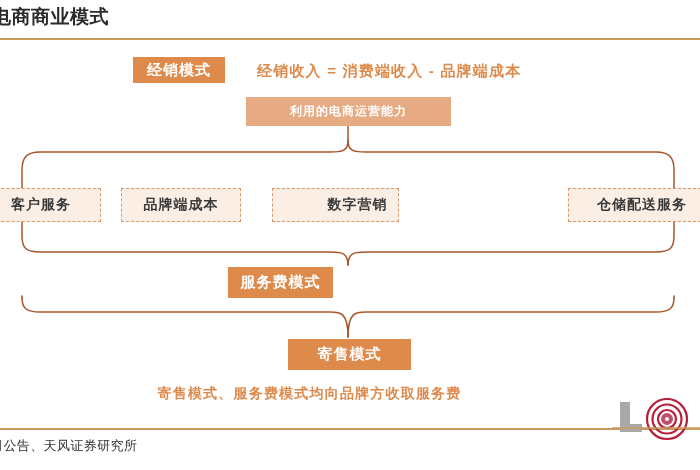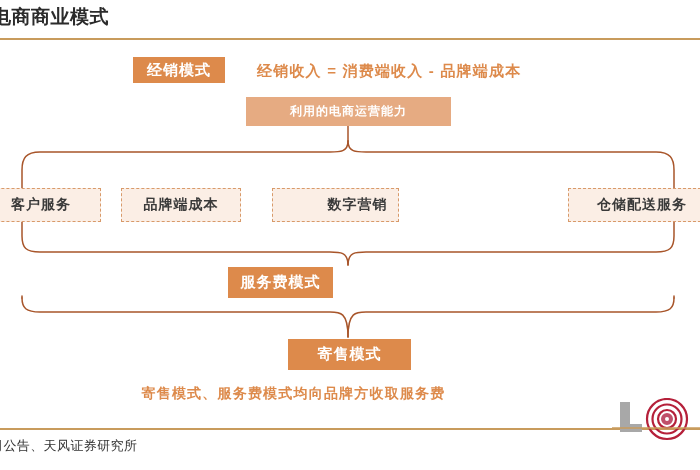--- a/index.html
+++ b/index.html
@@ -215,21 +215,21 @@
   </div>
 
   <div class="solid-box" style="left:196px; top:267px; width:105px; height:31px;margin-left:32px;">
     <span>服务费模式</span>
   </div>
 
   <div class="solid-box" style="left:288px; top:339px; width:123px; height:31px;">
     <span>寄售模式</span>
   </div>
 
-  <div class="caption-line" style="left:12px; top:385px; width:563px;">寄售模式、服务费模式均向品牌方收取服务费</div>
+  <div class="caption-line" style="left:0px; top:385px; width:563px;padding-left:28px;">寄售模式、服务费模式均向品牌方收取服务费</div>
 
   <div class="footer-rule"></div>
   <div class="footer-text">司公告、天风证券研究所</div>
 
   <svg class="watermark" viewBox="0 0 88 60" xmlns="http://www.w3.org/2000/svg">
 
     <g>
       <rect x="8" y="4" width="10" height="30" fill="#a8a8a8"></rect>
       <rect x="8" y="26" width="22" height="8" fill="#a8a8a8"></rect>
     </g>

